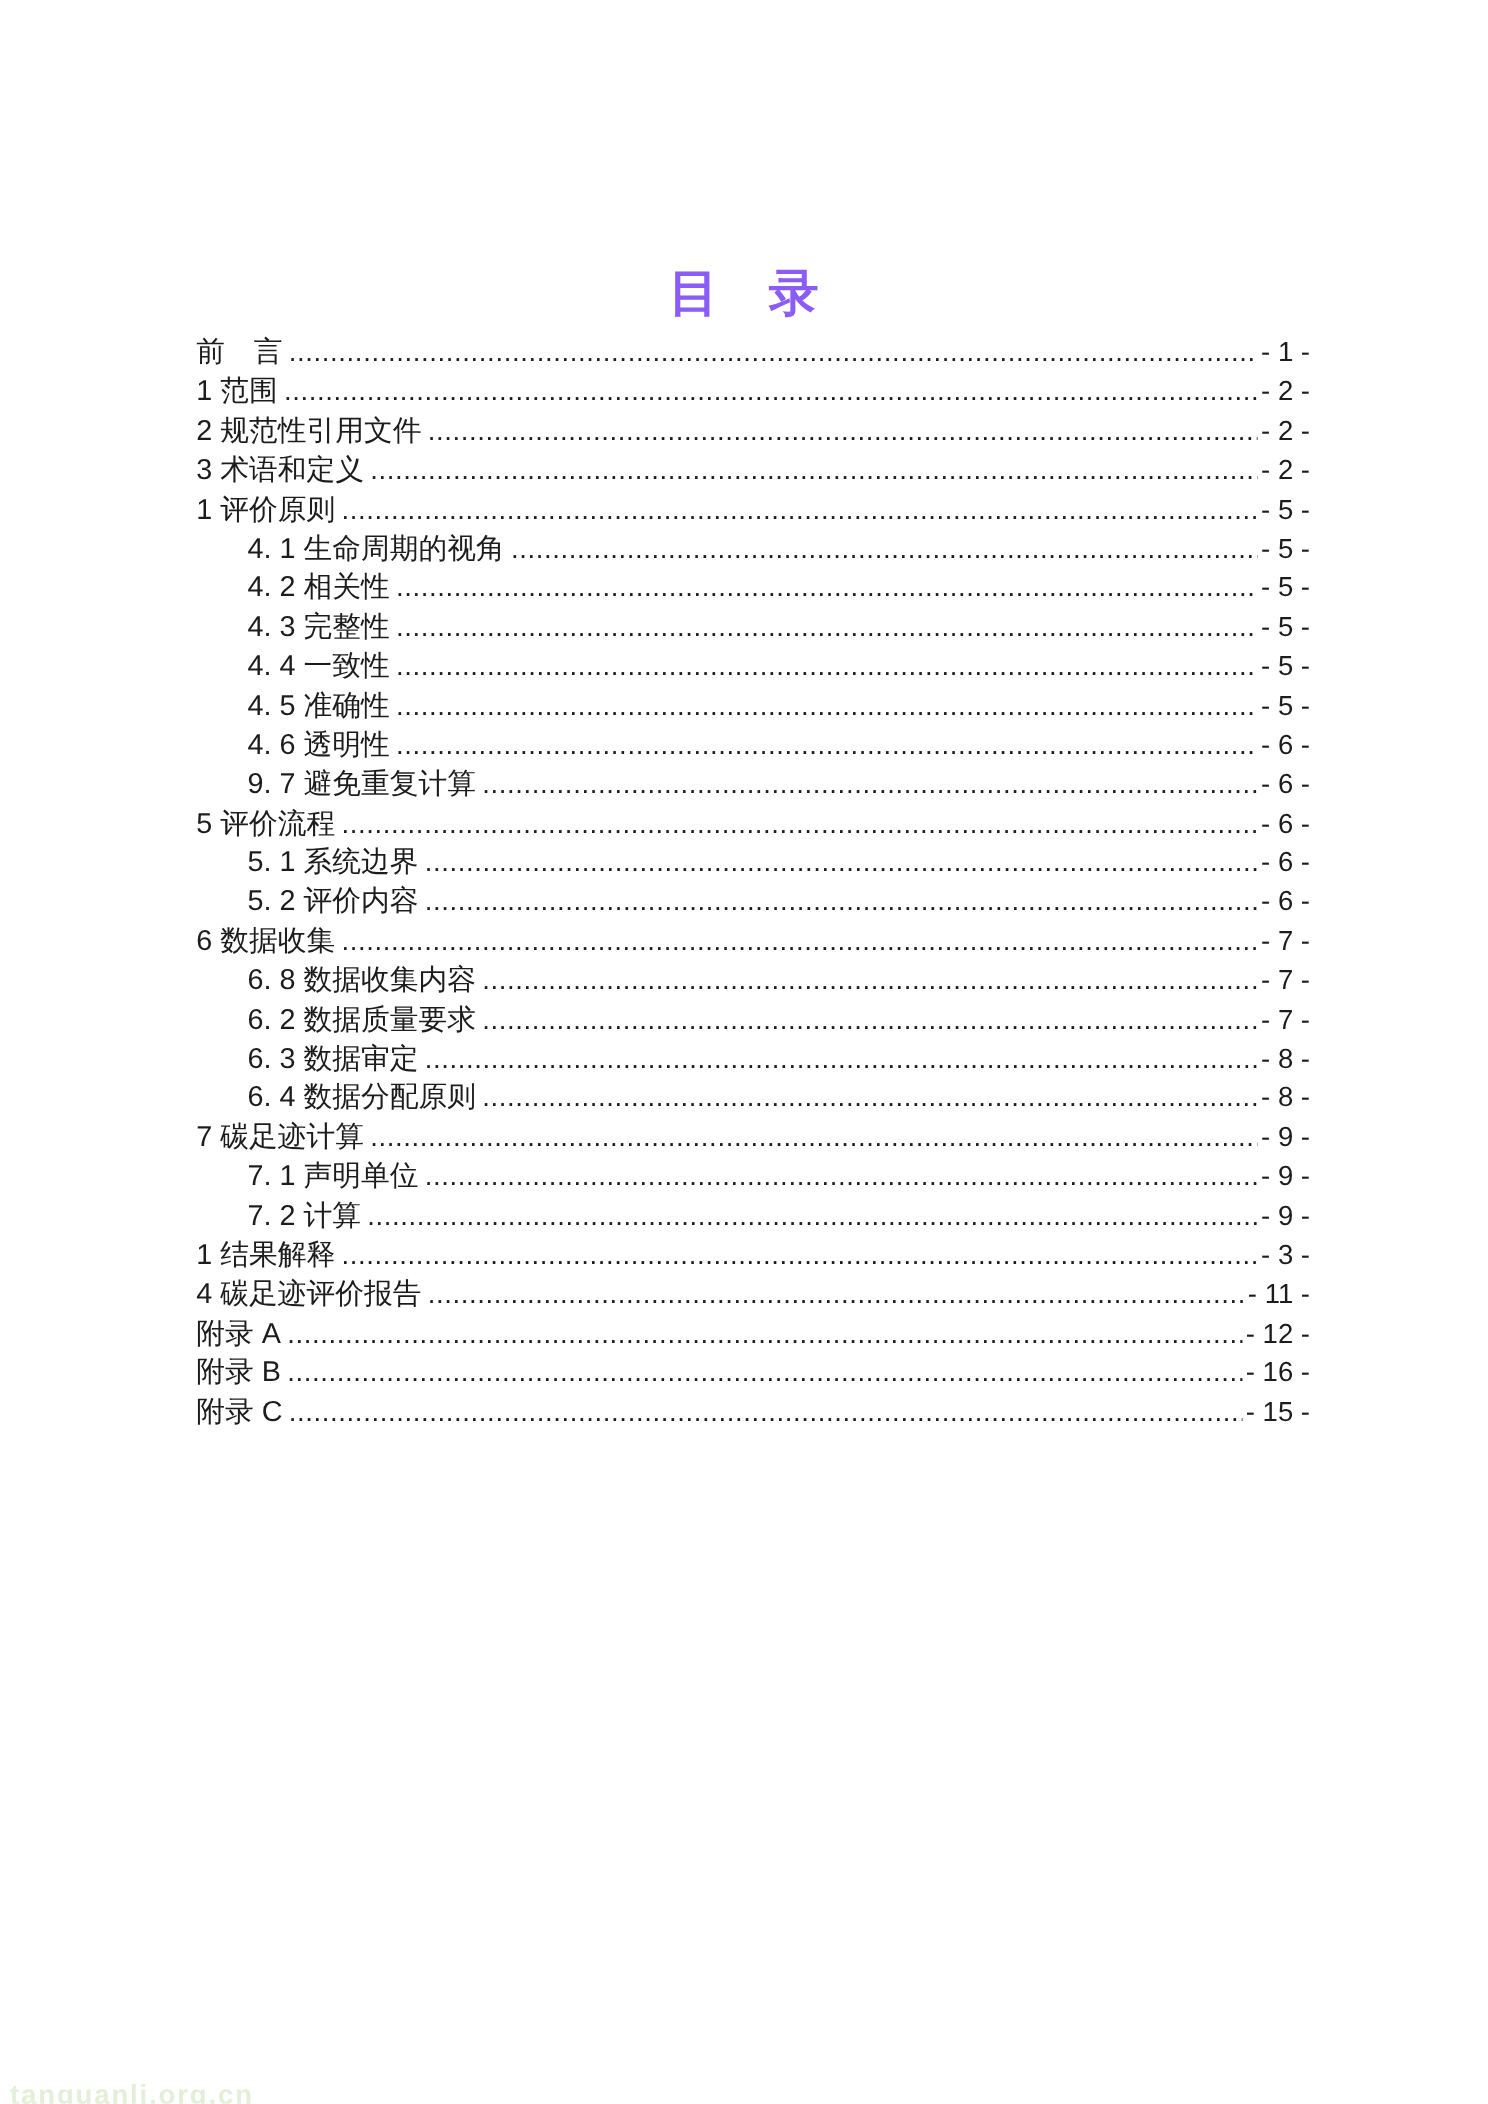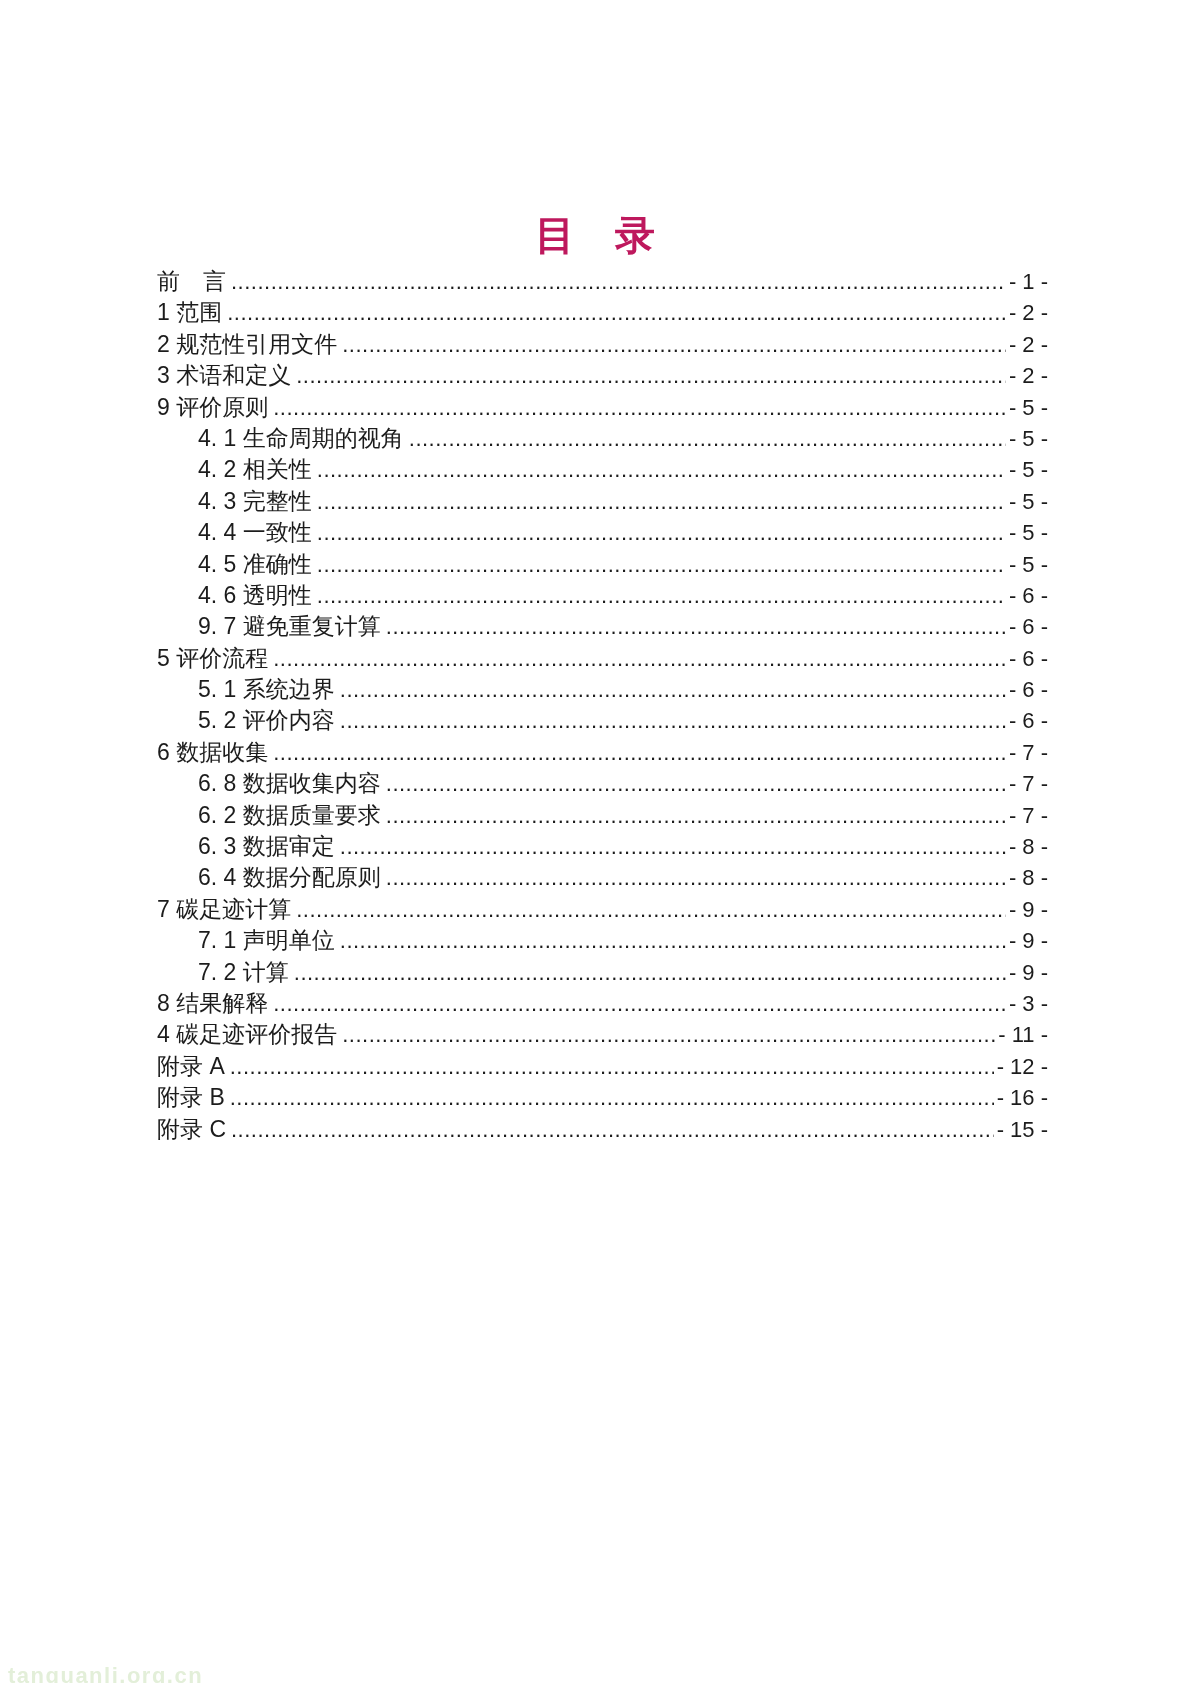--- a/index.html
+++ b/index.html
@@ -18,21 +18,21 @@
   .doc-title {
     position: absolute;
     top: 214px;
     left: 0;
     width: 100%;
     margin: 0;
     text-align: center;
     font-size: 40px;
     line-height: 42px;
     font-weight: bold;
-    color: #be185d;
+    color: #8b5cf6;
   }
   .toc {
     position: absolute;
     top: 266px;
     left: 157px;
     right: 142px;
   }
   .row {
     display: flex;
     align-items: flex-end;
@@ -97,21 +97,21 @@
     <span class="pagenum">- 2 -</span>
   </div>
 
   <div class="row">
     <span class="label">3 术语和定义</span>
     <span class="leader">............................................................................................................................................................................................................................................................................................................</span>
     <span class="pagenum">- 2 -</span>
   </div>
 
   <div class="row">
-    <span class="label">9 评价原则</span>
+    <span class="label">1 评价原则</span>
     <span class="leader">............................................................................................................................................................................................................................................................................................................</span>
     <span class="pagenum">- 5 -</span>
   </div>
 
   <div class="row lvl1">
     <span class="label">4. 1 生命周期的视角</span>
     <span class="leader">............................................................................................................................................................................................................................................................................................................</span>
     <span class="pagenum">- 5 -</span>
   </div>
 
@@ -211,21 +211,21 @@
     <span class="pagenum">- 9 -</span>
   </div>
 
   <div class="row lvl1">
     <span class="label">7. 2 计算</span>
     <span class="leader">............................................................................................................................................................................................................................................................................................................</span>
     <span class="pagenum">- 9 -</span>
   </div>
 
   <div class="row">
-    <span class="label">8 结果解释</span>
+    <span class="label">1 结果解释</span>
     <span class="leader">............................................................................................................................................................................................................................................................................................................</span>
     <span class="pagenum">- 3 -</span>
   </div>
 
   <div class="row">
     <span class="label">4 碳足迹评价报告</span>
     <span class="leader">............................................................................................................................................................................................................................................................................................................</span>
     <span class="pagenum">- 11 -</span>
   </div>
 

